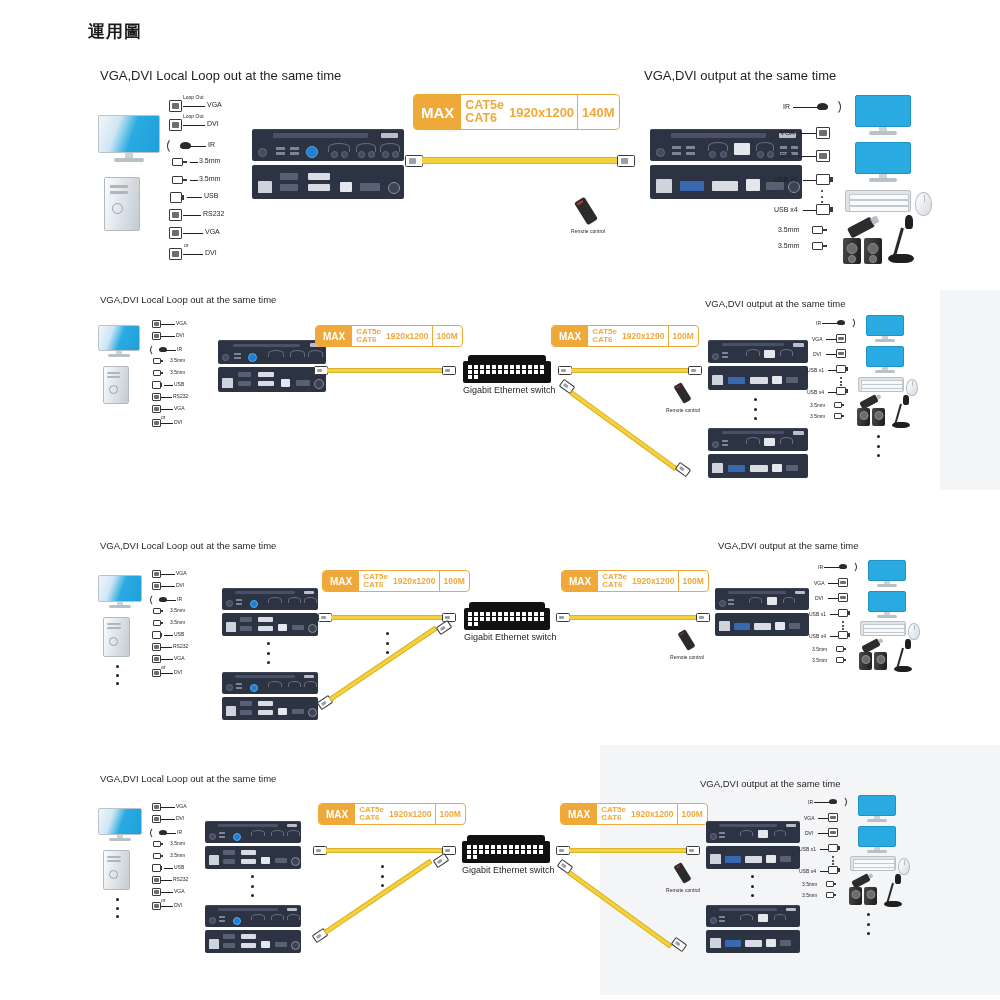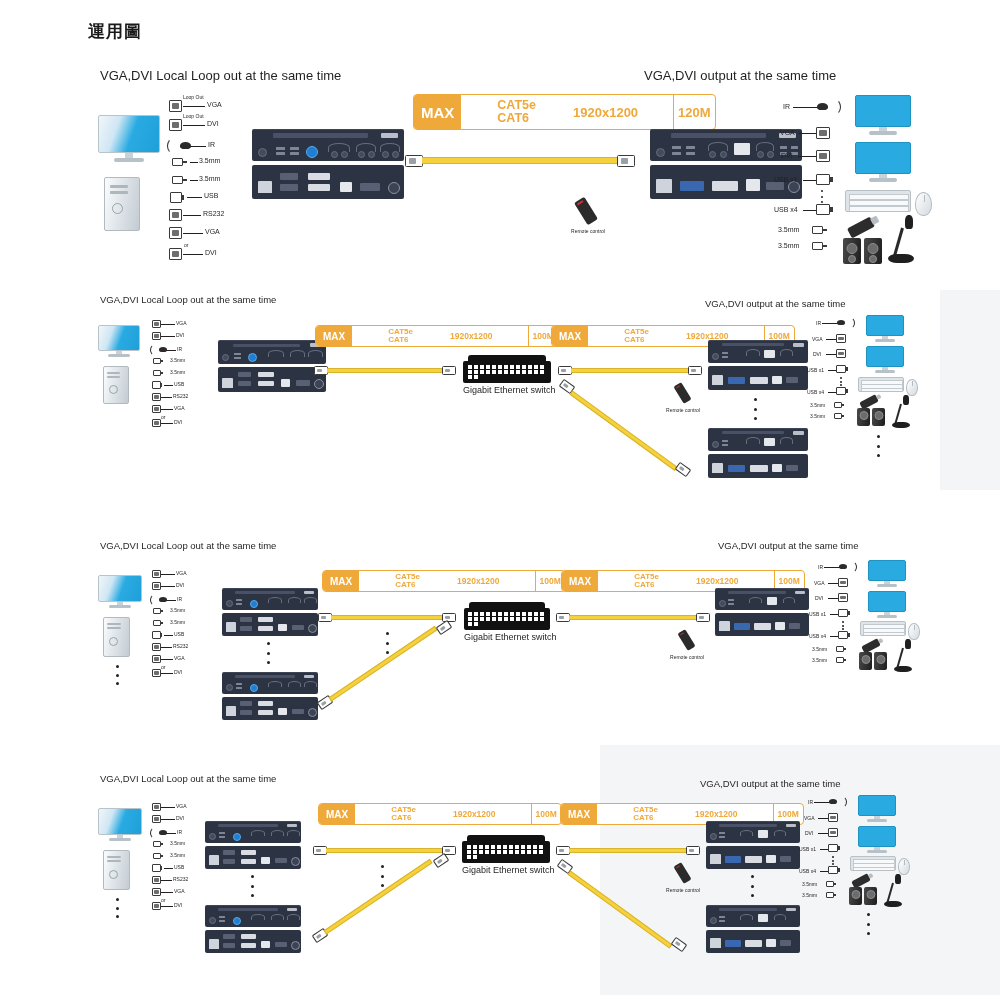--- a/index.html
+++ b/index.html
@@ -29,21 +29,20 @@
   }
   .row-title.small{font-size:9.5px;}
 
   
   .max-badge{
     position:absolute;display:flex;align-items:stretch;
     border-radius:4px;overflow:hidden;
     background:#fff;
     border:1.5px solid #efa93a;
     box-sizing:border-box;
-    gap:32px;
   }
   .max-badge .mx{
     background:#efa93a;color:#fff;font-weight:bold;
     display:flex;align-items:center;justify-content:center;
     padding:0 7px;
   }
   .max-badge .cat{
     color:#efa93a;font-weight:bold;display:flex;flex-direction:column;
     justify-content:center;line-height:1.02;padding:0 2px 0 4px;
   }
@@ -277,21 +276,21 @@
       </div>
     </div>
 
     <div class="max-badge b-lg" style="left:413px;top:94px;">
       <div class="mx">MAX</div>
       <div class="cat">
         <span>CAT5e</span>
         <span>CAT6</span>
       </div>
       <div class="res">1920x1200</div>
-      <div class="dist">120M</div>
+      <div class="dist">140M</div>
     </div>
 
     <div class="rj" style="left:405px;top:155px;width:18px;height:12px;"></div>
     <div class="cable" style="left:422px;top:157px;width:196px;height:7px;"></div>
     <div class="rj" style="left:617px;top:155px;width:18px;height:12px;"></div>
 
     <div class="device" style="left:650px;top:129px;width:152px;height:70px;">
       <div class="dev-front" style="position:absolute;left:0;top:0;width:152px;height:32px;">
         <div class="dev-top-strip"></div>
         <div class="dev-top-badge"></div>

